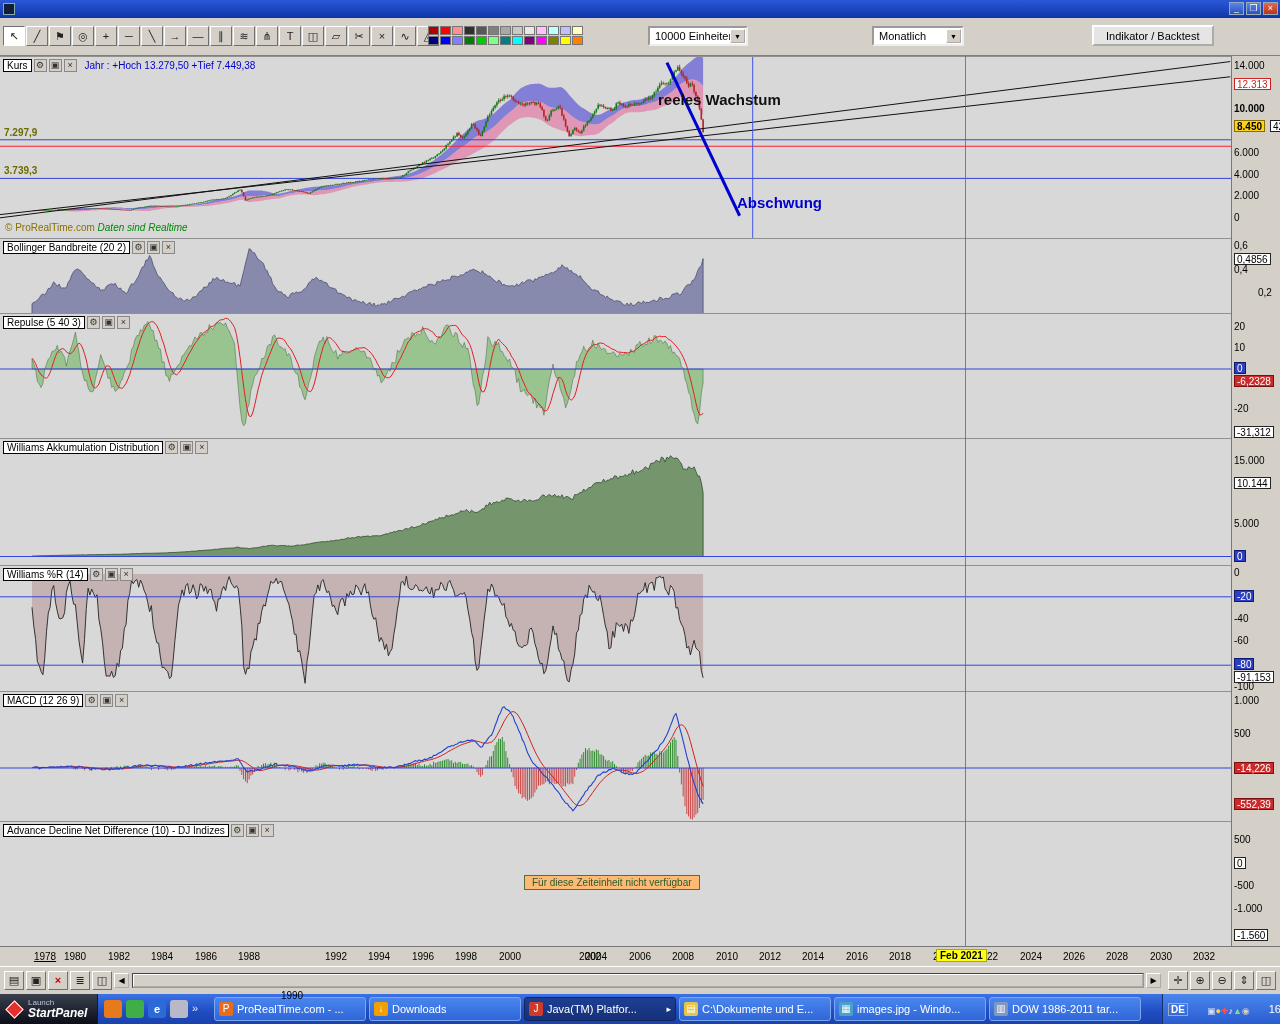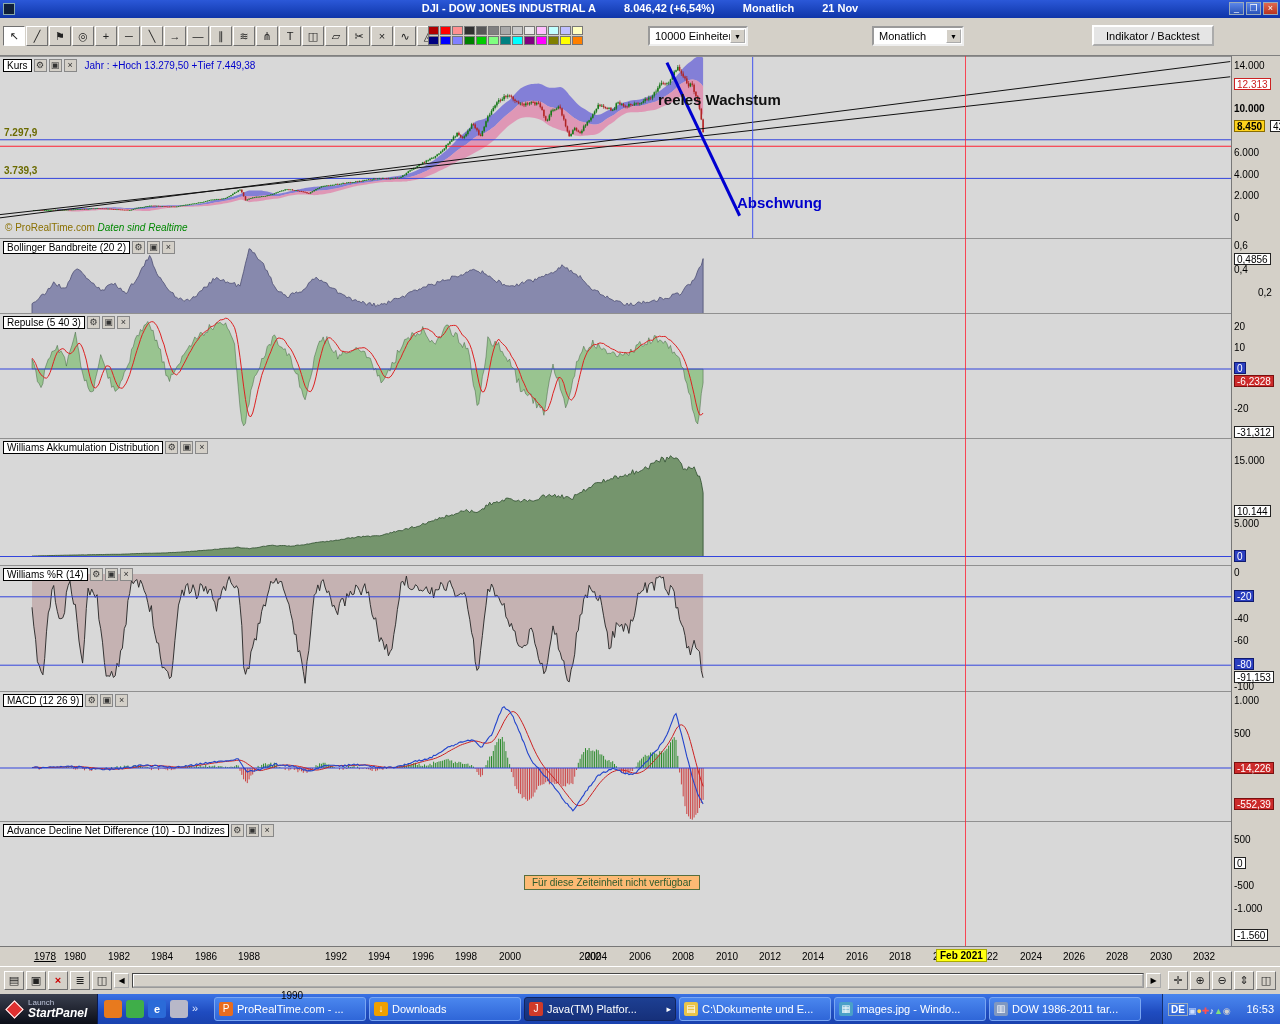--- a/index.html
+++ b/index.html
@@ -71,35 +71,32 @@
 .startarea{position:absolute;left:0;top:0;width:98px;height:30px;background:linear-gradient(#3a3f4e,#0b0e18);display:flex;align-items:center;cursor:pointer;border-right:1px solid #0a1a4e}
 .startlogo{width:13px;height:13px;background:#e03030;transform:rotate(45deg);margin:0 7px 0 8px;border:1px solid #fff}
 .startline1{font-size:8px;color:#bcc3d8;line-height:8px}
 .startline2{font-size:12px;color:#fff;font-weight:bold;font-style:italic;line-height:12px}
 .ql{position:absolute;top:6px;width:18px;height:18px;border-radius:3px;cursor:pointer;font-size:11px;line-height:18px;text-align:center;color:#fff;font-weight:bold}
 .qlmore{position:absolute;top:8px;color:#dce6ff;font-size:11px;cursor:pointer}
 .task{position:absolute;top:3px;height:24px;width:152px;background:linear-gradient(#4a86ee,#2f66d8);border:1px solid #7aa6f2;border-radius:3px;color:#fff;font-size:11px;display:flex;align-items:center;gap:4px;padding:0 4px;overflow:hidden;white-space:nowrap;cursor:pointer}
 .task.active{background:linear-gradient(#1d3f92,#16307a);border-color:#12255e}
 .task .tic{width:14px;height:14px;border-radius:2px;flex:none;font-size:10px;line-height:14px;text-align:center;color:#fff}
 .task .tarrow{margin-left:auto;font-size:9px}
-.tray{position:absolute;right:0;top:0;height:30px;width:118px;background:linear-gradient(#4a86ee,#2a5cd0);border-left:1px solid #15306e;display:flex;align-items:center;gap:0;padding-left:5px}
+.tray{position:absolute;right:0;top:0;height:30px;width:118px;background:linear-gradient(#4a86ee,#2a5cd0);border-left:1px solid #15306e;display:flex;align-items:center;gap:19px;padding-left:5px}
 .traylang{color:#fff;font-size:10px;font-weight:bold;border:1px solid #9ab;padding:0 2px;cursor:pointer}
 .trayicon{font-size:9px;line-height:12px;cursor:pointer}
 .trayclock{color:#fff;font-size:11px;margin-left:auto;padding-right:6px}
 </style>
 </head>
 <body>
 
 <div id="screen">
 
   <div class="titlebar">
     <div class="appicon"></div>
-    <div class="titletext">
-      <span>DJI - DOW JONES INDUSTRIAL A</span><span>8.046,42 (+6,54%)</span><span>Monatlich</span><span>21 Nov</span>
-    </div>
     <div class="winbtns">
       <div class="winbtn">_</div>
       <div class="winbtn">❐</div>
       <div class="winbtn close">×</div>
     </div>
   </div>
 
   <div class="toolbar">
     <div id="toolIcons">
         <div class="ticon sel">↖</div>
@@ -179,21 +176,21 @@
       <span class="tk box" style="top: 197.4px;">0,4856</span>
       <span class="tk " style="top: 207.5px;">0,4</span>
       <span class="tk " style="top: 231px; padding-left: 24px;">0,2</span>
       <span class="tk " style="top: 265px;">20</span>
       <span class="tk " style="top: 285.5px;">10</span>
       <span class="tk blue" style="top: 306px;">0</span>
       <span class="tk red" style="top: 318.8px;">-6,2328</span>
       <span class="tk " style="top: 347px;">-20</span>
       <span class="tk box" style="top: 370.2px;">-31,312</span>
       <span class="tk " style="top: 399px;">15.000</span>
-      <span class="tk box" style="top: 449px;">10.144</span>
+      <span class="tk box" style="top: 421px;">10.144</span>
       <span class="tk " style="top: 462px;">5.000</span>
       <span class="tk blue" style="top: 493.5px;">0</span>
       <span class="tk " style="top: 511px;">0</span>
       <span class="tk blue" style="top: 533.8px;">-20</span>
       <span class="tk " style="top: 556.6px;">-40</span>
       <span class="tk " style="top: 579.4px; text-align: right;">-60</span>
       <span class="tk blue" style="top: 602.2px;">-80</span>
       <span class="tk box" style="top: 614.9px;">-91,153</span>
       <span class="tk " style="top: 625px;">-100</span>
       <span class="tk " style="top: 639px;">1.000</span>

